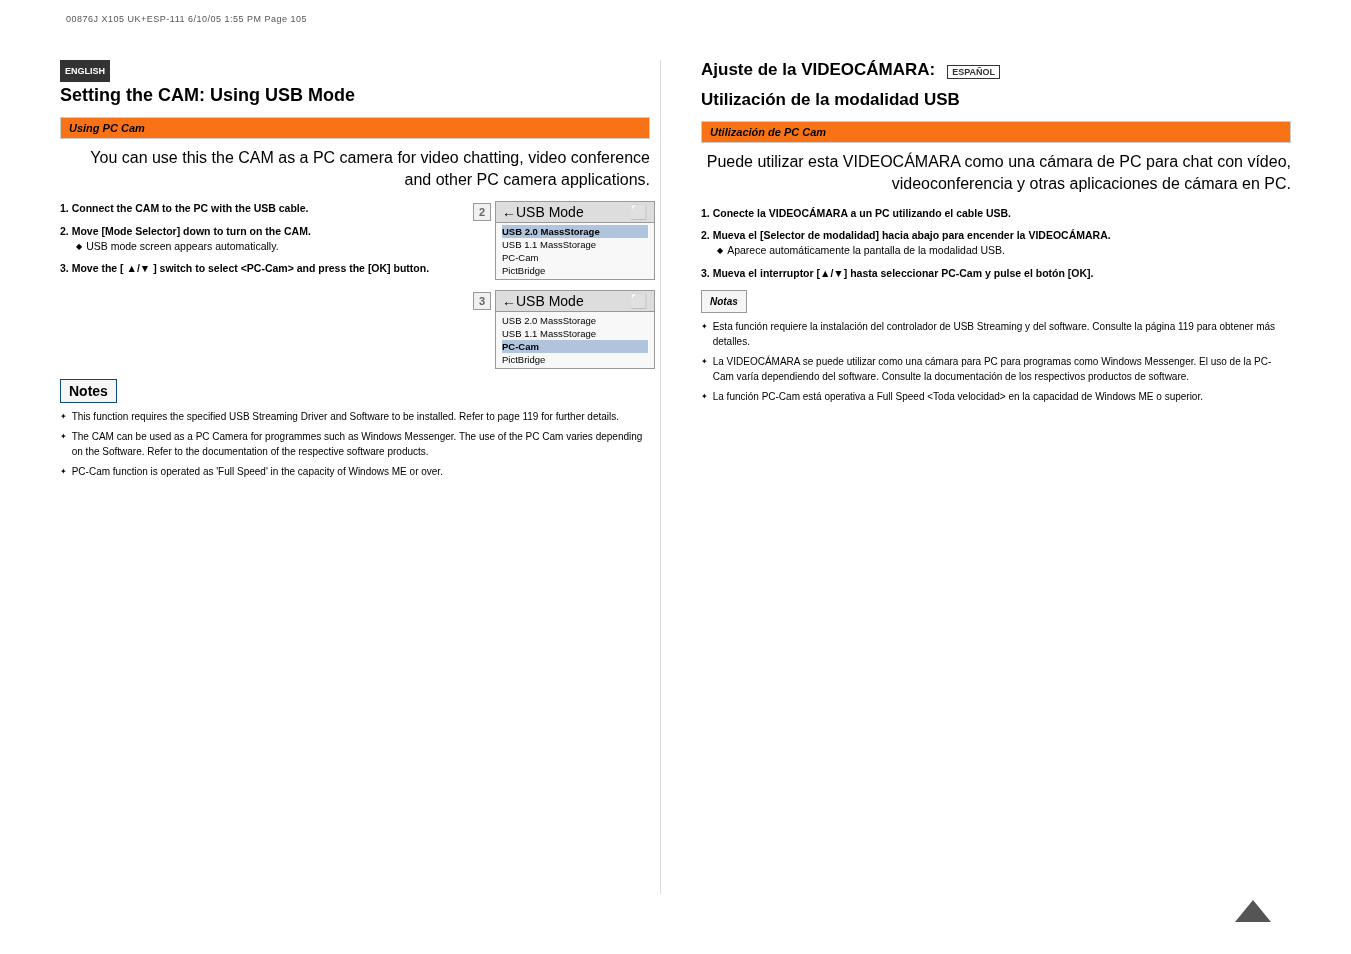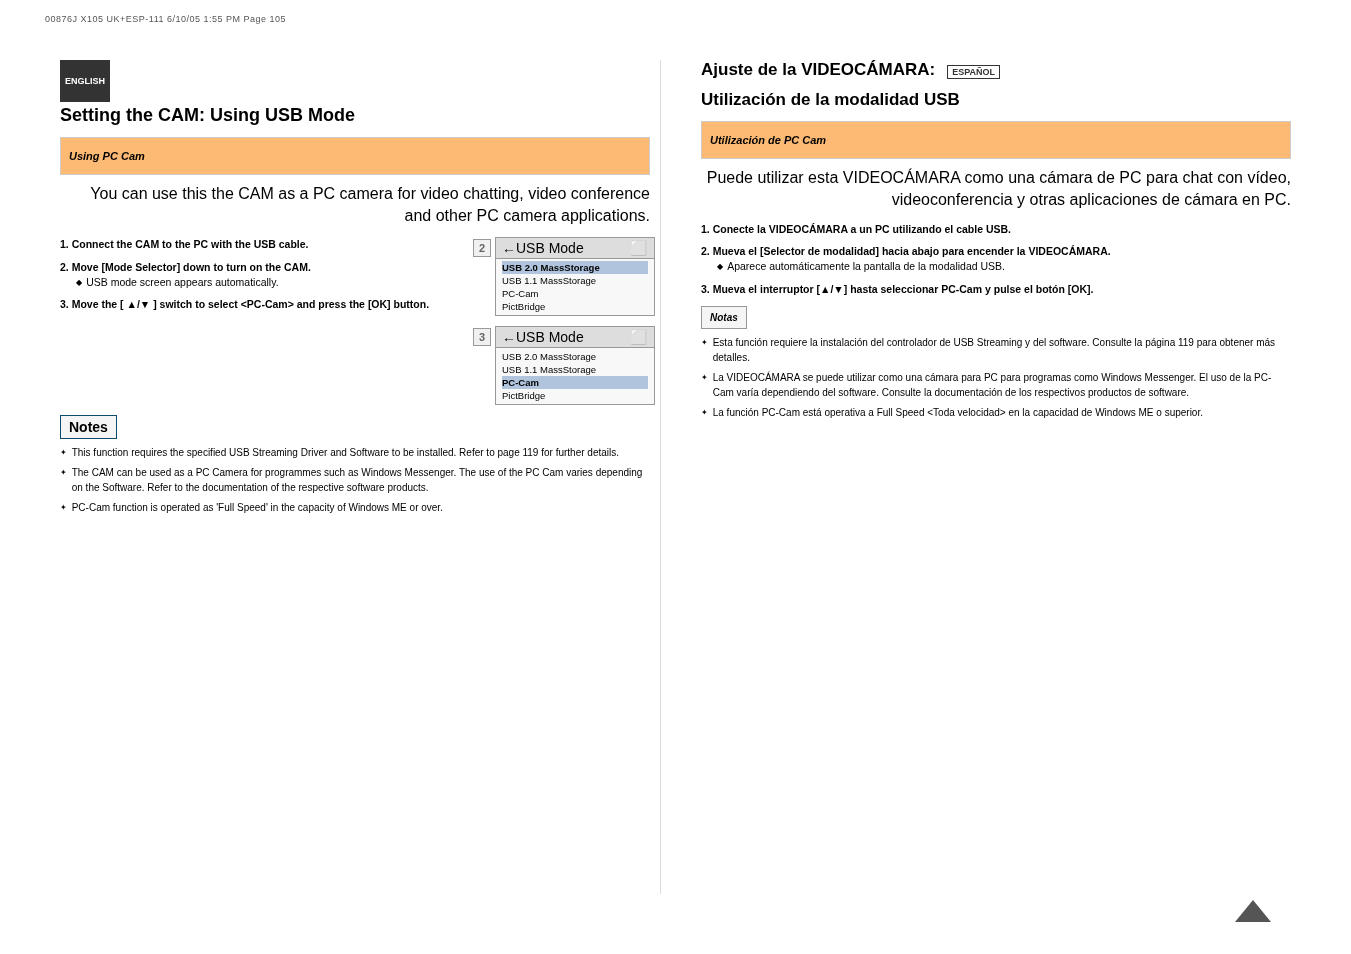--- a/index.html
+++ b/index.html
@@ -16,21 +16,21 @@
       width: 1351px;
       height: 954px;
       position: relative;
       background: #fff;
       padding: 20px;
     }
     
     .doc-header {
       position: absolute;
       top: 14px;
-      left: 45px;
+      left: 66px;
       font-size: 9px;
       color: #555;
       letter-spacing: 0.5px;
     }
     
     .main-content {
       position: absolute;
       top: 60px;
       left: 60px;
       right: 60px;
@@ -53,21 +53,21 @@
       flex: 1;
       padding-left: 10px;
     }
     
     .lang-badge {
       display: inline-block;
       background: #333;
       color: #fff;
       font-size: 9px;
       font-weight: bold;
-      padding: 16px 5px;
+      padding: 6px 5px;
       margin-bottom: 3px;
     }
     .lang-badge-outline {
       display: inline-block;
       border: 1.5px solid #333;
       color: #333;
       font-size: 9px;
       font-weight: bold;
       padding: 1px 4px;
       margin-left: 6px;
@@ -76,23 +76,23 @@
     
     .section-title {
       font-size: 18px;
       font-weight: bold;
       color: #000;
       margin-bottom: 10px;
       line-height: 1.2;
     }
     
     .subsection-header {
-      background: #fdba74;
+      background: #f97316;
       border: 1px solid #ccc;
-      padding: 12px 8px;
+      padding: 4px 8px;
       font-size: 11px;
       font-style: italic;
       font-weight: bold;
       margin-bottom: 8px;
     }
     
     .desc-text {
       font-size: 16px;
       margin-bottom: 10px;
       line-height: 1.4;

